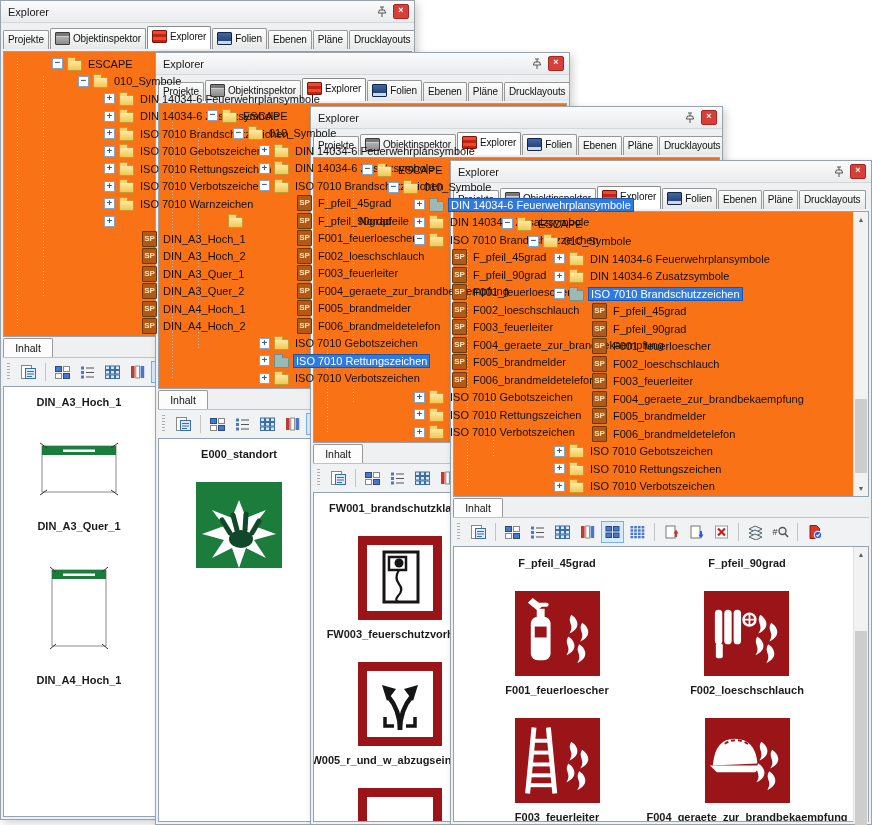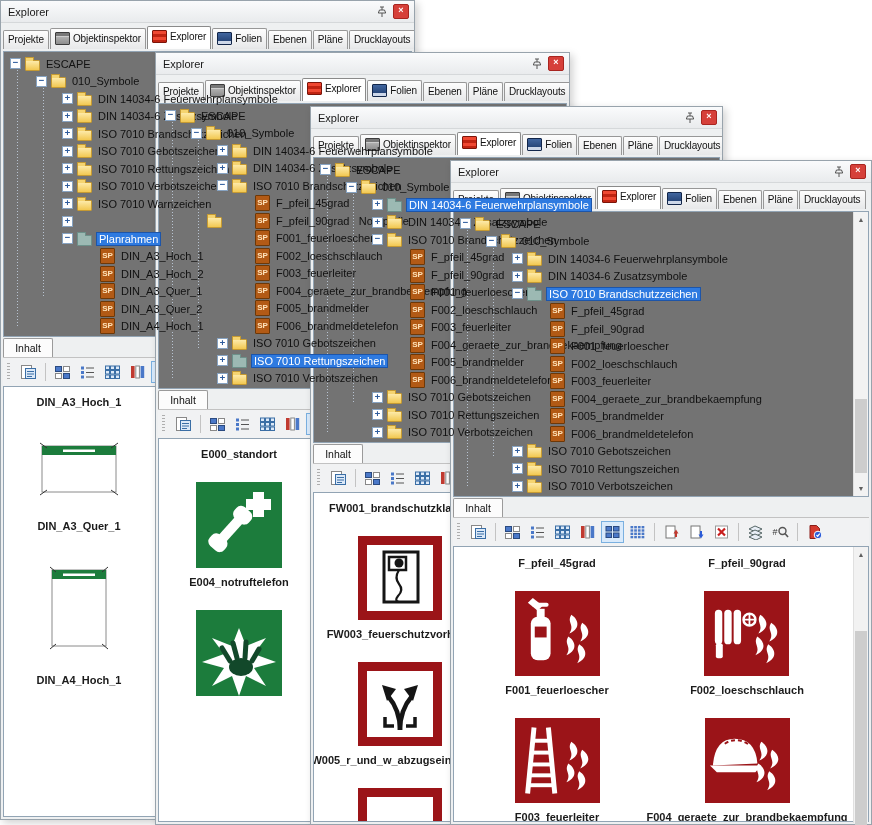--- a/index.html
+++ b/index.html
@@ -27,22 +27,22 @@
     padding-left:2px;background:#eef0f1;overflow:hidden;}
   .tab{display:flex;align-items:center;gap:3px;border:1px solid #979797;border-bottom:none;
     border-radius:2px 2px 0 0;background:linear-gradient(#fdfdfd,#e7e8e9);
     padding:3px 4px 4px;font-size:10px;letter-spacing:-0.1px;color:#111;margin-right:1px;white-space:nowrap;cursor:pointer;}
   .tab.active{background:#fff;padding-bottom:6px;border-color:#8a8a8a;}
   .ti{width:15px;height:13px;border:1px solid #555;box-sizing:border-box;border-radius:1px;flex:0 0 auto;}
   .ti.objektinspektor{background:linear-gradient(#c3c3c3,#8d8d8d);box-shadow:inset 0 3px 0 #787878, inset 0 4px 0 rgba(255,255,255,.35);border-color:#3c3c3c;}
   .ti.explorer{background:repeating-linear-gradient(180deg,#ef4832 0 3px,#c02412 3px 6px);border-color:#7c150a;}
   .ti.folien{background:linear-gradient(#41669f,#1d3a6b);box-shadow:inset 0 -3px 0 #cdd7e8;border-color:#12264a;}
 
-  .tree{position:absolute;left:2px;right:2px;top:50px;height:286px;background:#737373;
-    border:1px solid #92a4b4;overflow:hidden;padding-top:3px;box-sizing:border-box;}
+  .tree{position:absolute;left:2px;right:2px;top:50px;height:286px;background:#f97316;
+    border:1px solid #92a4b4;overflow:hidden;padding-top:3px;box-sizing:border-box;padding-left:42px;}
   .tree::before{content:"";position:absolute;left:13px;top:6px;bottom:8px;width:1px;
     background:repeating-linear-gradient(180deg,#b7c3d1 0 1px,transparent 1px 3px);}
   .tree::after{content:"";position:absolute;left:39px;top:24px;bottom:40px;width:1px;
     background:repeating-linear-gradient(180deg,#b7c3d1 0 1px,transparent 1px 3px);}
   .trow{display:flex;align-items:center;height:17.5px;gap:4px;font-size:11px;color:#111;
     white-space:nowrap;box-sizing:border-box;cursor:pointer;position:relative;z-index:1;}
   .exp{width:9px;height:9px;border:1px solid #87a3c2;background:#fff;flex:0 0 auto;
     color:#2f5d9e;font:bold 9px/7px "DejaVu Sans Mono",monospace;text-align:center;cursor:pointer;}
   .exp.plus::before{content:"+";}
   .exp.minus::before{content:"\2212";}
@@ -184,25 +184,20 @@
         <div class="trow" style="padding-left: 58px;">
           <span class="exp plus"></span>
           <span class="fo"></span>
           <span class="tlabel">ISO 7010 Warnzeichen</span>
         </div>
         <div class="trow" style="padding-left: 58px; justify-content: space-between;">
           <span class="exp plus"></span>
           <span class="fo"></span>
           <span class="tlabel">Nordpfeile</span>
         </div>
-        <div class="trow" style="padding-left: 58px;">
-          <span class="exp minus"></span>
-          <span class="fo teal"></span>
-          <span class="tlabel sel">Planrahmen</span>
-        </div>
         <div class="trow" style="padding-left: 96px;">
           <span class="spico">SP</span>
           <span class="tlabel">DIN_A3_Hoch_1</span>
         </div>
         <div class="trow" style="padding-left: 96px;">
           <span class="spico">SP</span>
           <span class="tlabel">DIN_A3_Hoch_2</span>
         </div>
         <div class="trow" style="padding-left: 96px;">
           <span class="spico">SP</span>
@@ -627,32 +622,20 @@
             <path d="M4 1.5 h6.5 l3 3 v10 h-9.5z" fill="#d43a2e" stroke="#8a1f18"></path>
             <circle cx="12" cy="11" r="3.8" fill="#2a5bd7" stroke="#fff"></circle>
             <path d="M10.5 11 l1.2 1.4 2-2.8" stroke="#fff" stroke-width="1.2" fill="none"></path>
           </svg>
         </span>
       </div>
       <div class="content">
         <div class="ilist">
           <div class="item">
             <div class="clabel">E000_standort</div>
-          </div>
-          <div class="item">
-            <div class="thumb"><svg viewBox="0 0 86 86" width="86" height="86">
-                <rect width="86" height="86" fill="#1c7c3c"></rect>
-                <path d="M57 10 h11 v7 h7 v11 h-7 v7 h-11 v-7 h-7 v-11 h7 z" fill="#fff"></path>
-                <g fill="#fff" transform="rotate(42 34 48)">
-                  <rect x="24" y="21" width="19" height="15" rx="6"></rect>
-                  <rect x="24" y="58" width="19" height="15" rx="6"></rect>
-                  <rect x="29" y="30" width="10" height="34"></rect>
-                </g>
-              </svg></div>
-            <div class="clabel">E004_notruftelefon</div>
           </div>
           <div class="item">
             <div class="thumb"><svg viewBox="0 0 86 86" width="86" height="86">
                 <rect width="86" height="86" fill="#1c7c3c"></rect>
                 <polygon fill="#fff" points="43,18 50,36 70,28 58,44 80,52 58,58 70,76 50,66 43,86 36,66 16,76 28,58 6,52 28,44 16,28 36,36"></polygon>
                 <ellipse cx="45" cy="57" rx="12" ry="9" fill="#12482a"></ellipse>
                 <g stroke="#12482a" stroke-width="5" stroke-linecap="round">
                   <path d="M34 51 L26 38"></path>
                   <path d="M41 48 L37 33"></path>
                   <path d="M49 48 L50 32"></path>

